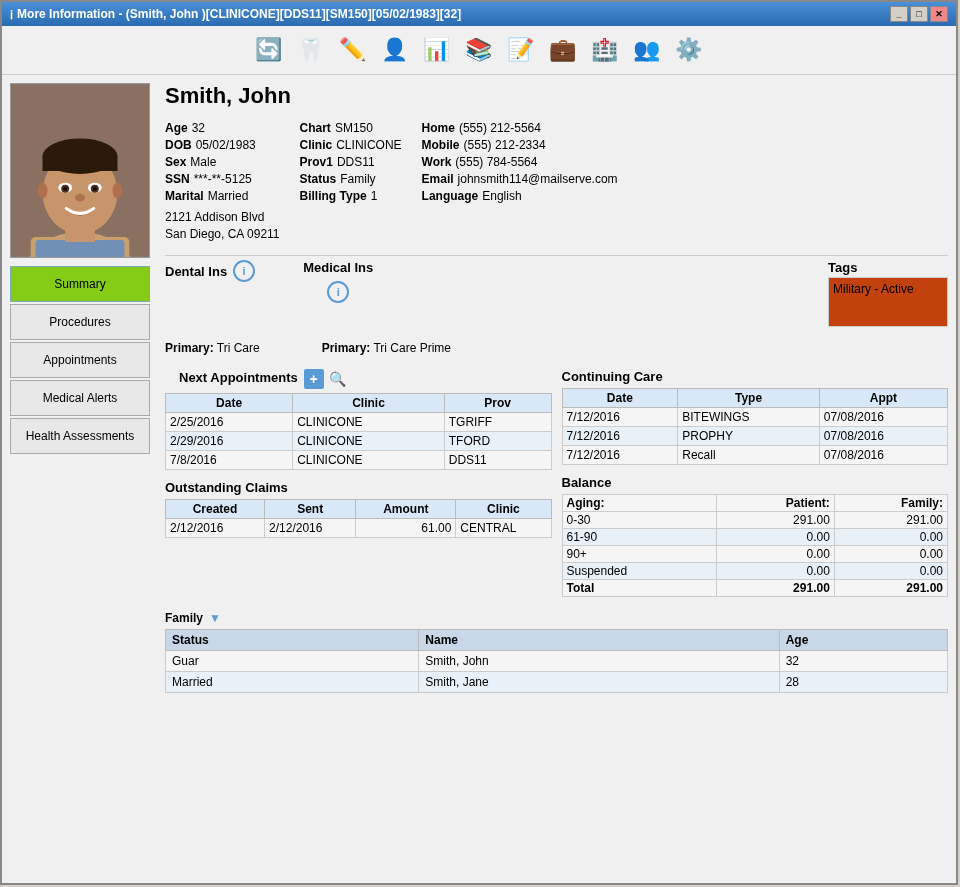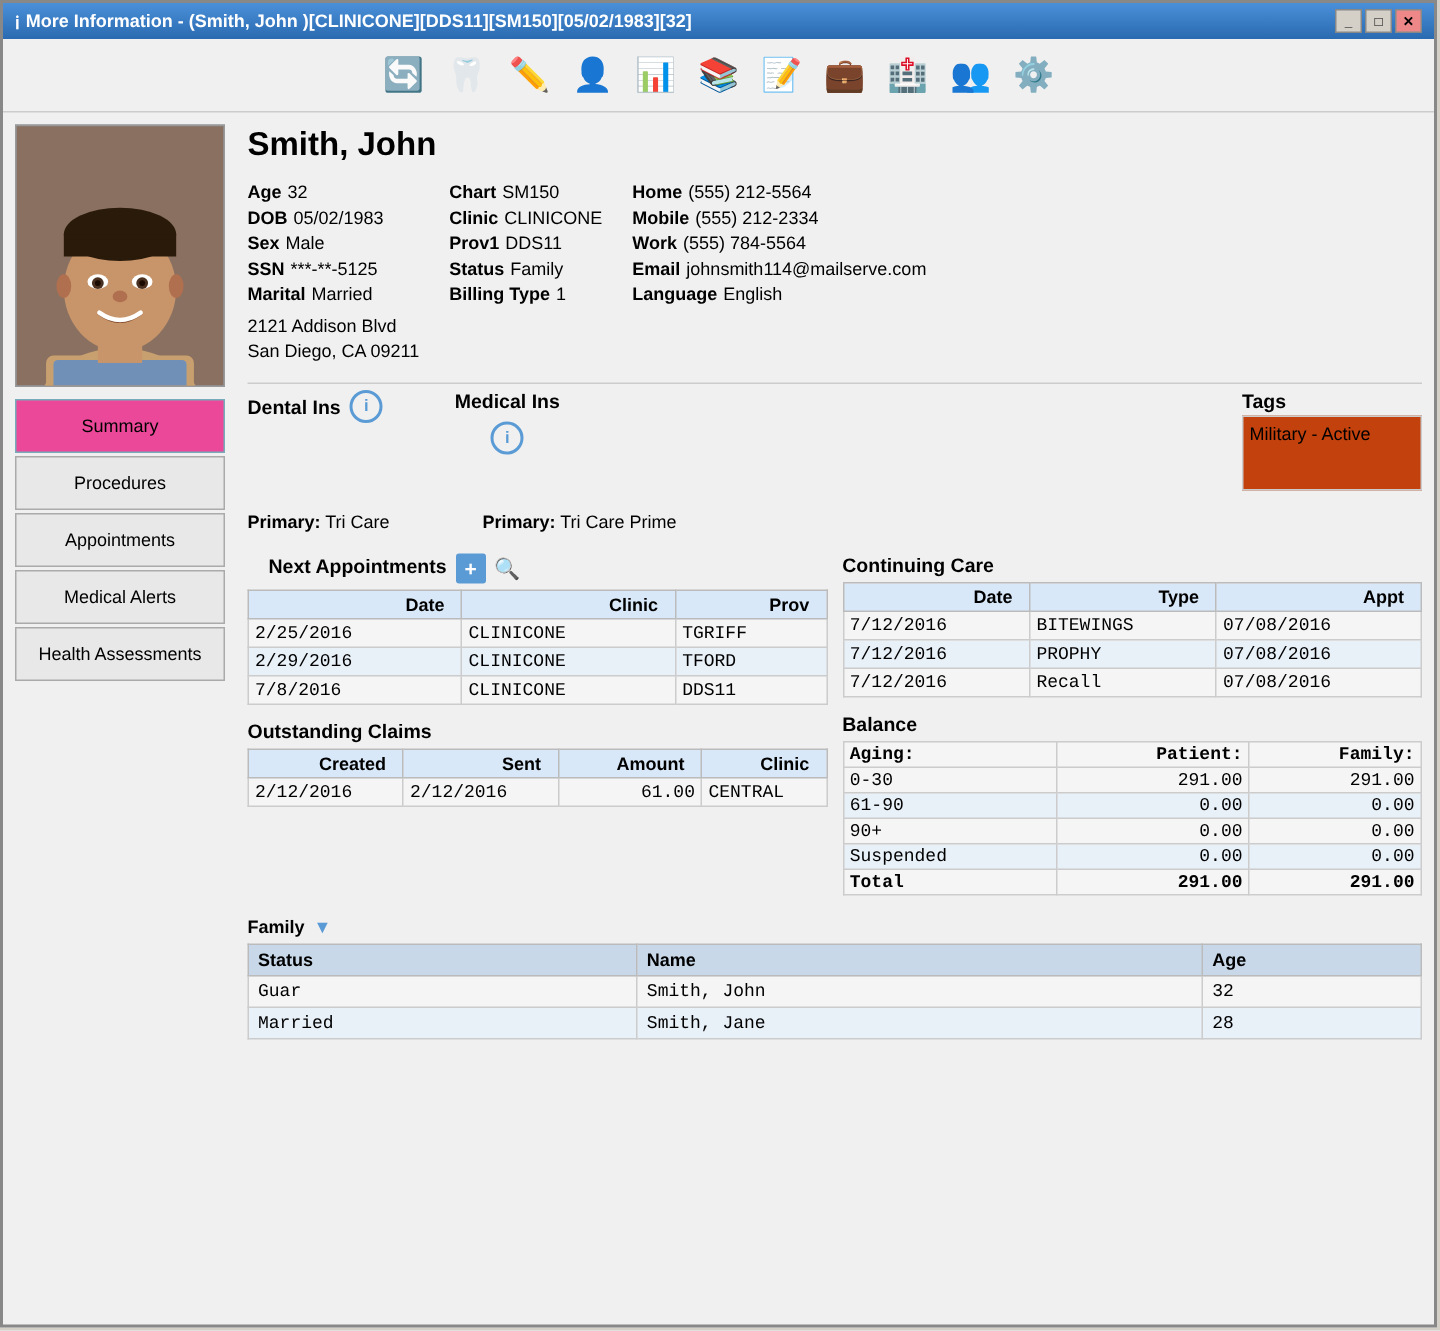--- a/index.html
+++ b/index.html
@@ -47,21 +47,21 @@
       border: 1px solid #999; margin-bottom: 8px;
       overflow: hidden; display: flex; align-items: center; justify-content: center;
     }
     
     .nav-btn {
       width: 140px; height: 36px;
       border: 1px solid #aaa; background: #e8e8e8;
       display: flex; align-items: center; justify-content: center;
       cursor: pointer; margin-bottom: 2px; font-size: 12px;
     }
-    .nav-btn.active { background: #ec4899; border: 1px solid #7ab; }
+    .nav-btn.active { background: #84cc16; border: 1px solid #7ab; }
     
     .right-panel { flex: 1; display: flex; flex-direction: column; gap: 6px; }
     .patient-name { font-size: 22px; font-weight: bold; margin-bottom: 6px; }
     
     .info-col { display: flex; flex-direction: column; gap: 3px; }
     .info-row { display: flex; gap: 4px; }
     .info-label { font-weight: bold; }
     
     .section-header { font-weight: bold; font-size: 13px; margin-bottom: 4px; }
     .ins-block { display: flex; gap: 6px; align-items: center; }
@@ -77,22 +77,22 @@
     
     .appt-header-row { display: flex; align-items: center; gap: 6px; margin-bottom: 4px; padding-left: 14px; }
     .add-btn { 
       width: 20px; height: 20px; background: #5b9bd5; color: white;
       border: none; border-radius: 2px; cursor: pointer; font-size: 14px; font-weight: bold;
       display: flex; align-items: center; justify-content: center;
     }
     .search-icon-btn { cursor: pointer; font-size: 14px; }
     
     table { border-collapse: collapse; width: 100%; font-size: 11px; }
-    th { background: #d8e8f8; border: 1px solid #bbb; padding: 2px 11px; text-align: right; }
-    td { border: 1px solid #ccc; padding: 2px 4px; font-family: Liberation Mono, monospace; }
+    th { background: #d8e8f8; border: 1px solid #bbb; padding: 2px 11px; text-align: center; }
+    td { border: 1px solid #ccc; padding: 2px 4px; }
     tr:nth-child(odd) td { background: #f5f5f5; }
     tr:nth-child(even) td { background: #e8f0f8; }
     .balance-table { width: 100%; border-collapse: collapse; font-size: 11px; }
     .balance-table td { padding: 1px 4px; text-align: right; }
     .balance-table td:first-child { text-align: left; }
     .balance-header { font-weight: bold; }
     
     .family-section { margin-top: 8px; }
     .family-header { 
       display: flex; align-items: center; gap: 6px; 

